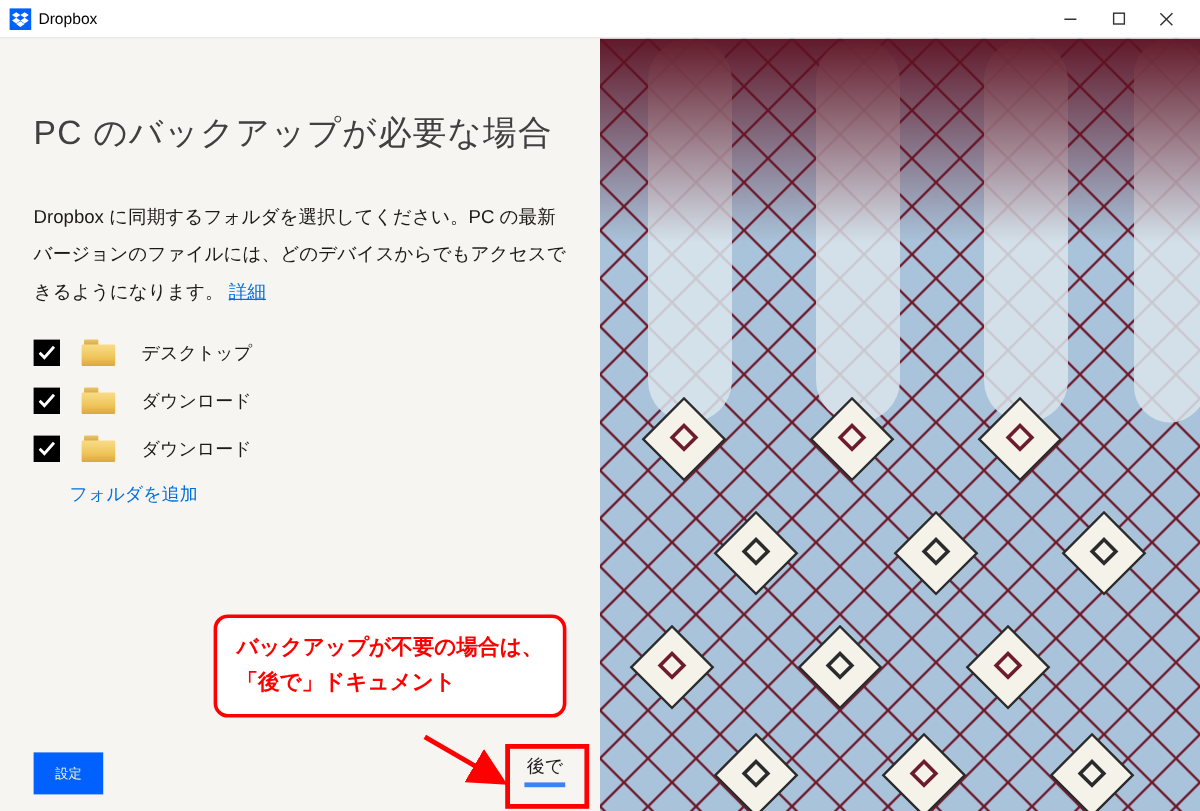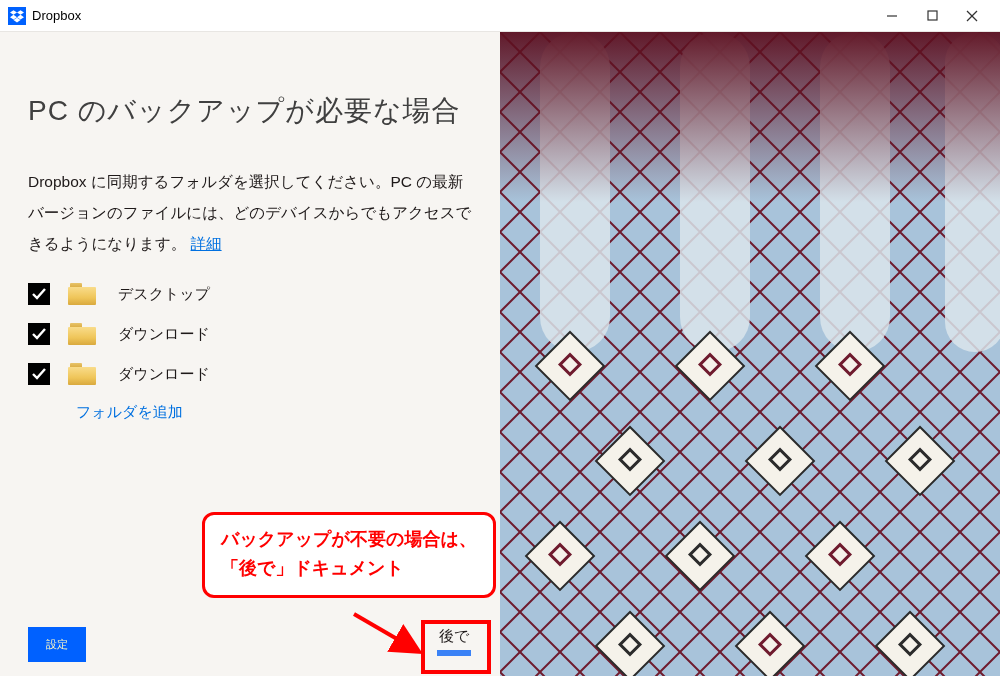--- a/index.html
+++ b/index.html
@@ -94,21 +94,21 @@
     }
     .folder-icon .body {
       position:absolute; top:4px; left:0; right:0; bottom:0;
       background: linear-gradient(#f9dc8a 0%, #efc559 60%, #d9a93e 100%);
       border-radius:1px;
     }
     .folder-label { font-size: 15px; color:#1e1919; }
     .add-folder {
       color:#0070e0;
       font-size: 15px;
-      margin-left: 48px;
+      margin-left: 30px;
       margin-top: 10px;
     }
     .settings-btn {
       position:absolute;
       left:28px;
       bottom:14px;
       background:#0061ff;
       color:#fef9c3;
       border:none;
       padding: 10px 18px;
@@ -116,21 +116,21 @@
     }
     .later-btn {
       position:absolute;
       left: 437px;
       bottom: 20px;
       background:transparent;
       border:none;
       color:#1e1919;
       font-size:15px;
       padding: 4px 2px;
-      border-bottom:6px solid #3b82f6;
+      border-bottom:4px solid #3b82f6;
     }
     .later-highlight {
       position:absolute;
       left: 421px;
       bottom: 2px;
       width: 70px;
       height: 54px;
       border:4px solid #ff0000;
       pointer-events:none;
     }
@@ -140,21 +140,20 @@
       top: 480px;
       border:3px solid #ff0000;
       border-radius: 12px;
       background:#fff;
       padding: 10px 16px 12px 16px;
       color:#ff0000;
       font-size: 18px;
       font-weight: bold;
       line-height: 1.6;
       z-index: 5;
-      margin-left: 24px;
     }
     .arrow {
       position:absolute;
       left: 350px;
       top: 578px;
       width: 80px;
       height: 50px;
       pointer-events:none;
       z-index: 5;
     }

